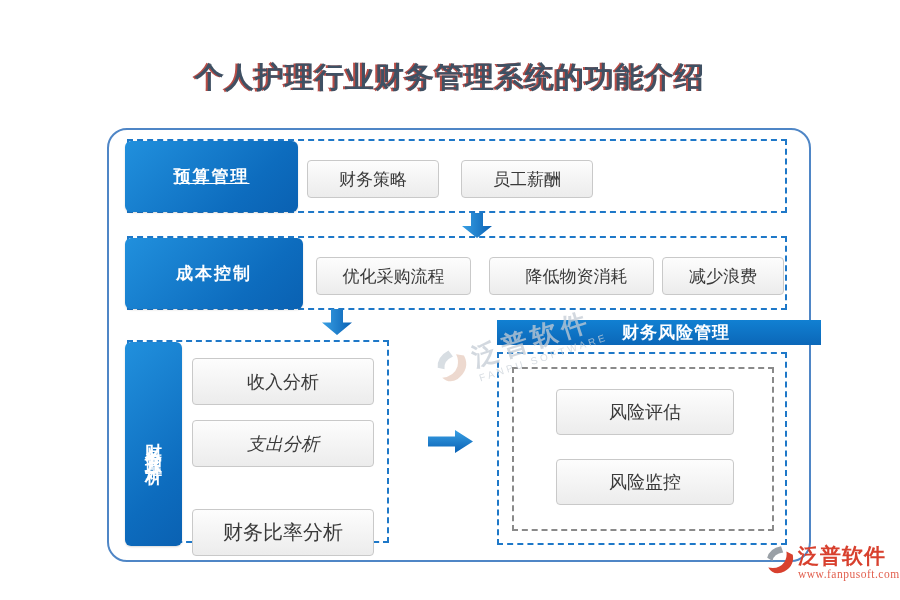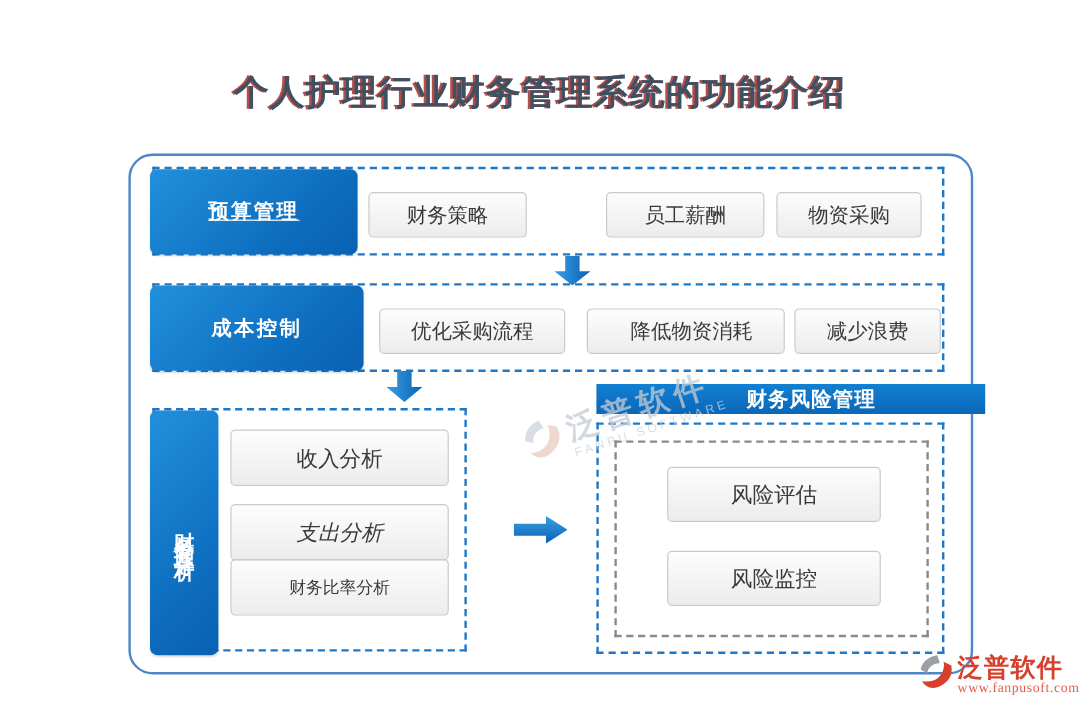--- a/index.html
+++ b/index.html
@@ -45,38 +45,37 @@
 
 <div class="stage">
 
   <h1 class="title">个人护理行业财务管理系统的功能介绍</h1>
 
   <div class="container"></div>
 
   <div class="dashed" style="left:127px;top:139px;width:656px;height:70px;"></div>
   <div class="blue-node" style="left:125px;top:141px;width:173px;height:71px;text-decoration:underline;">预算管理</div>
   <div class="gray-btn" style="left:307px;top:160px;width:130px;height:36px;">财务策略</div>
-  <div class="gray-btn" style="left:505px;top:160px;width:130px;height:36px;">员工薪酬</div>
-  <div class="gray-btn" style="left:647px;top:160px;width:119px;height:36px;">物资采购</div>
+  <div class="gray-btn" style="left:461px;top:160px;width:130px;height:36px;">员工薪酬</div>
 
   <div class="arrow-down" style="left:462px;top:213px;width:30px;height:25px;"></div>
 
   <div class="dashed" style="left:127px;top:236px;width:656px;height:70px;"></div>
   <div class="blue-node" style="left:125px;top:238px;width:178px;height:71px;">成本控制</div>
   <div class="gray-btn" style="left:316px;top:257px;width:153px;height:36px;">优化采购流程</div>
   <div class="gray-btn" style="left:489px;top:257px;width:153px;height:36px;padding-left:10px;">降低物资消耗</div>
   <div class="gray-btn" style="left:662px;top:257px;width:120px;height:36px;">减少浪费</div>
 
   <div class="arrow-down" style="left:322px;top:309px;width:30px;height:26px;"></div>
 
   <div class="dashed" style="left:127px;top:340px;width:258px;height:199px;"></div>
   <div class="blue-node vertical-node" style="left:125px;top:342px;width:57px;height:204px;">财务管理分析</div>
   <div class="gray-btn" style="left:192px;top:358px;width:180px;height:45px;font-size:18px;">收入分析</div>
   <div class="gray-btn" style="left:192px;top:420px;width:180px;height:45px;font-size:18px;font-style:italic;">支出分析</div>
-  <div class="gray-btn" style="left:192px;top:466px;width:180px;height:45px;font-size:14px;">财务比率分析</div>
+  <div class="gray-btn" style="left:192px;top:509px;width:180px;height:45px;font-size:20px;">财务比率分析</div>
 
   <div class="arrow-right" style="left:428px;top:430px;width:45px;height:23px;"></div>
 
   <div class="panel-header" style="left:497px;top:320px;width:290px;height:25px;padding-left:34px;">财务风险管理</div>
   <div class="dashed" style="left:497px;top:352px;width:286px;height:189px;"></div>
   <div class="gray-dashed" style="left:512px;top:367px;width:258px;height:160px;"></div>
   <div class="gray-btn" style="left:556px;top:389px;width:176px;height:44px;font-size:18px;">风险评估</div>
   <div class="gray-btn" style="left:556px;top:459px;width:176px;height:44px;font-size:18px;">风险监控</div>
 
   <div class="watermark">

